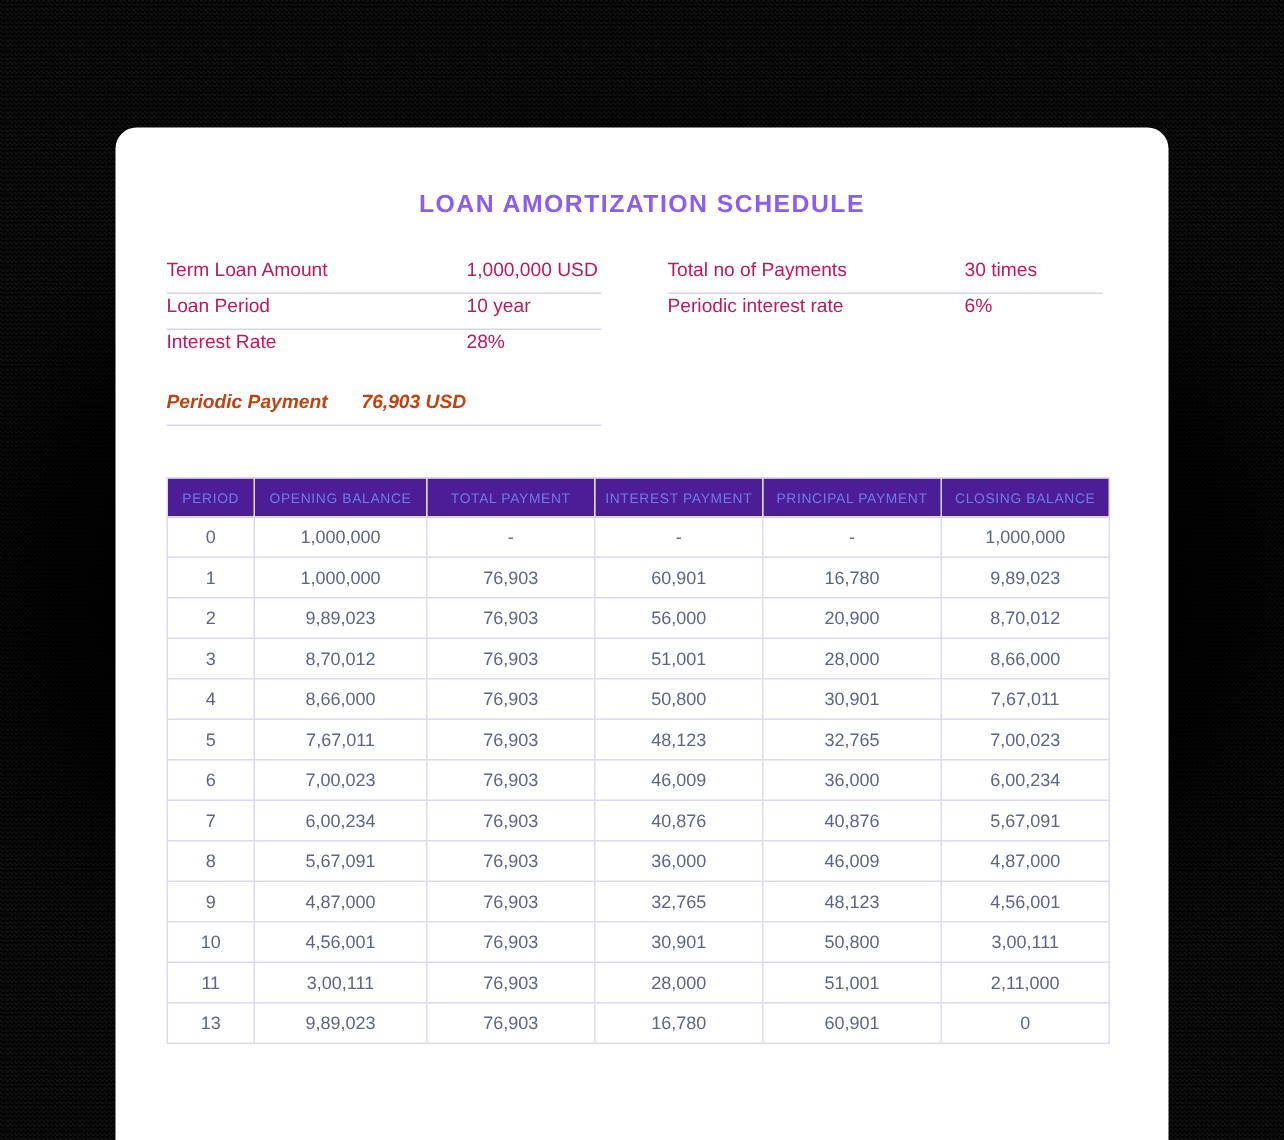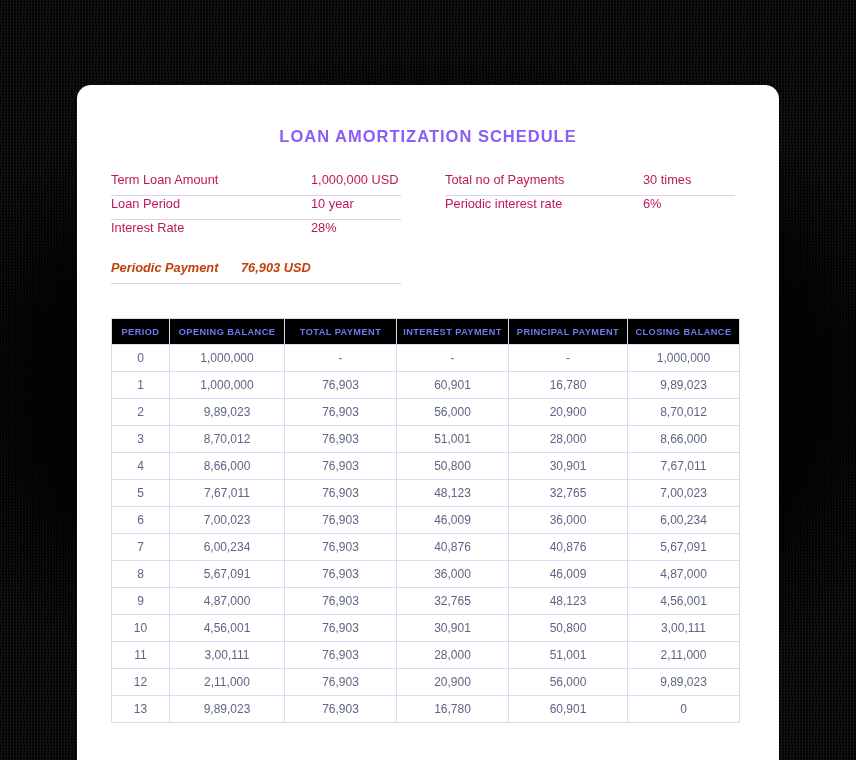--- a/index.html
+++ b/index.html
@@ -117,24 +117,24 @@
     width: 628px;
     table-layout: fixed;
   }
   table.amort th,
   table.amort td {
     border: 1px solid #ddd8f4;
     text-align: center;
     vertical-align: middle;
   }
   table.amort th {
-    background: #000000;
+    background: #4c1d95;
     color: #6c7bf2;
     font-size: 9.2px;
-    font-weight: bold;
+    font-weight: normal;
     letter-spacing: 0.45px;
     text-transform: uppercase;
     height: 26px;
     padding: 0 3px;
   }
   table.amort td {
     background: #ffffff;
     color: #5c6585;
     font-size: 12px;
     height: 27px;
@@ -305,28 +305,20 @@
             </tr>
             <tr>
               <td>11</td>
               <td>3,00,111</td>
               <td>76,903</td>
               <td>28,000</td>
               <td>51,001</td>
               <td>2,11,000</td>
             </tr>
             <tr>
-              <td>12</td>
-              <td>2,11,000</td>
-              <td>76,903</td>
-              <td>20,900</td>
-              <td>56,000</td>
-              <td>9,89,023</td>
-            </tr>
-            <tr>
               <td>13</td>
               <td>9,89,023</td>
               <td>76,903</td>
               <td>16,780</td>
               <td>60,901</td>
               <td>0</td>
             </tr>
           </tbody>
       </table>
     </div>

